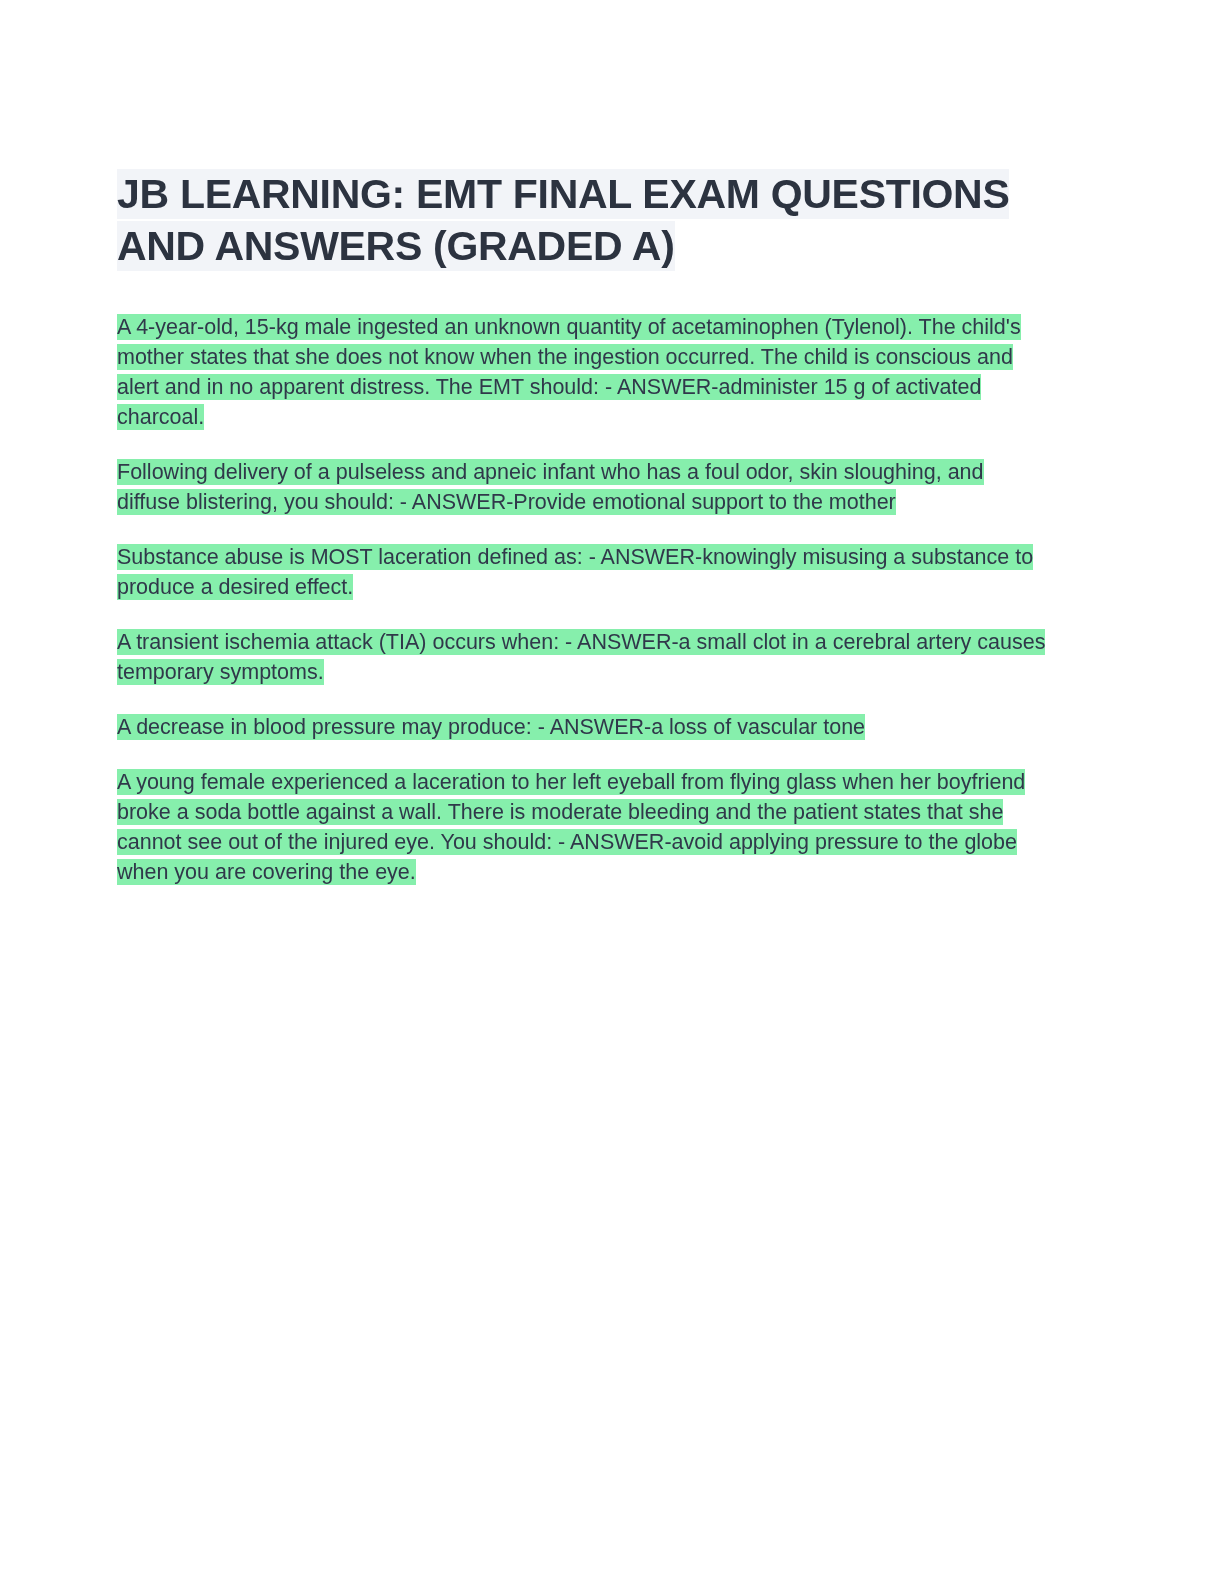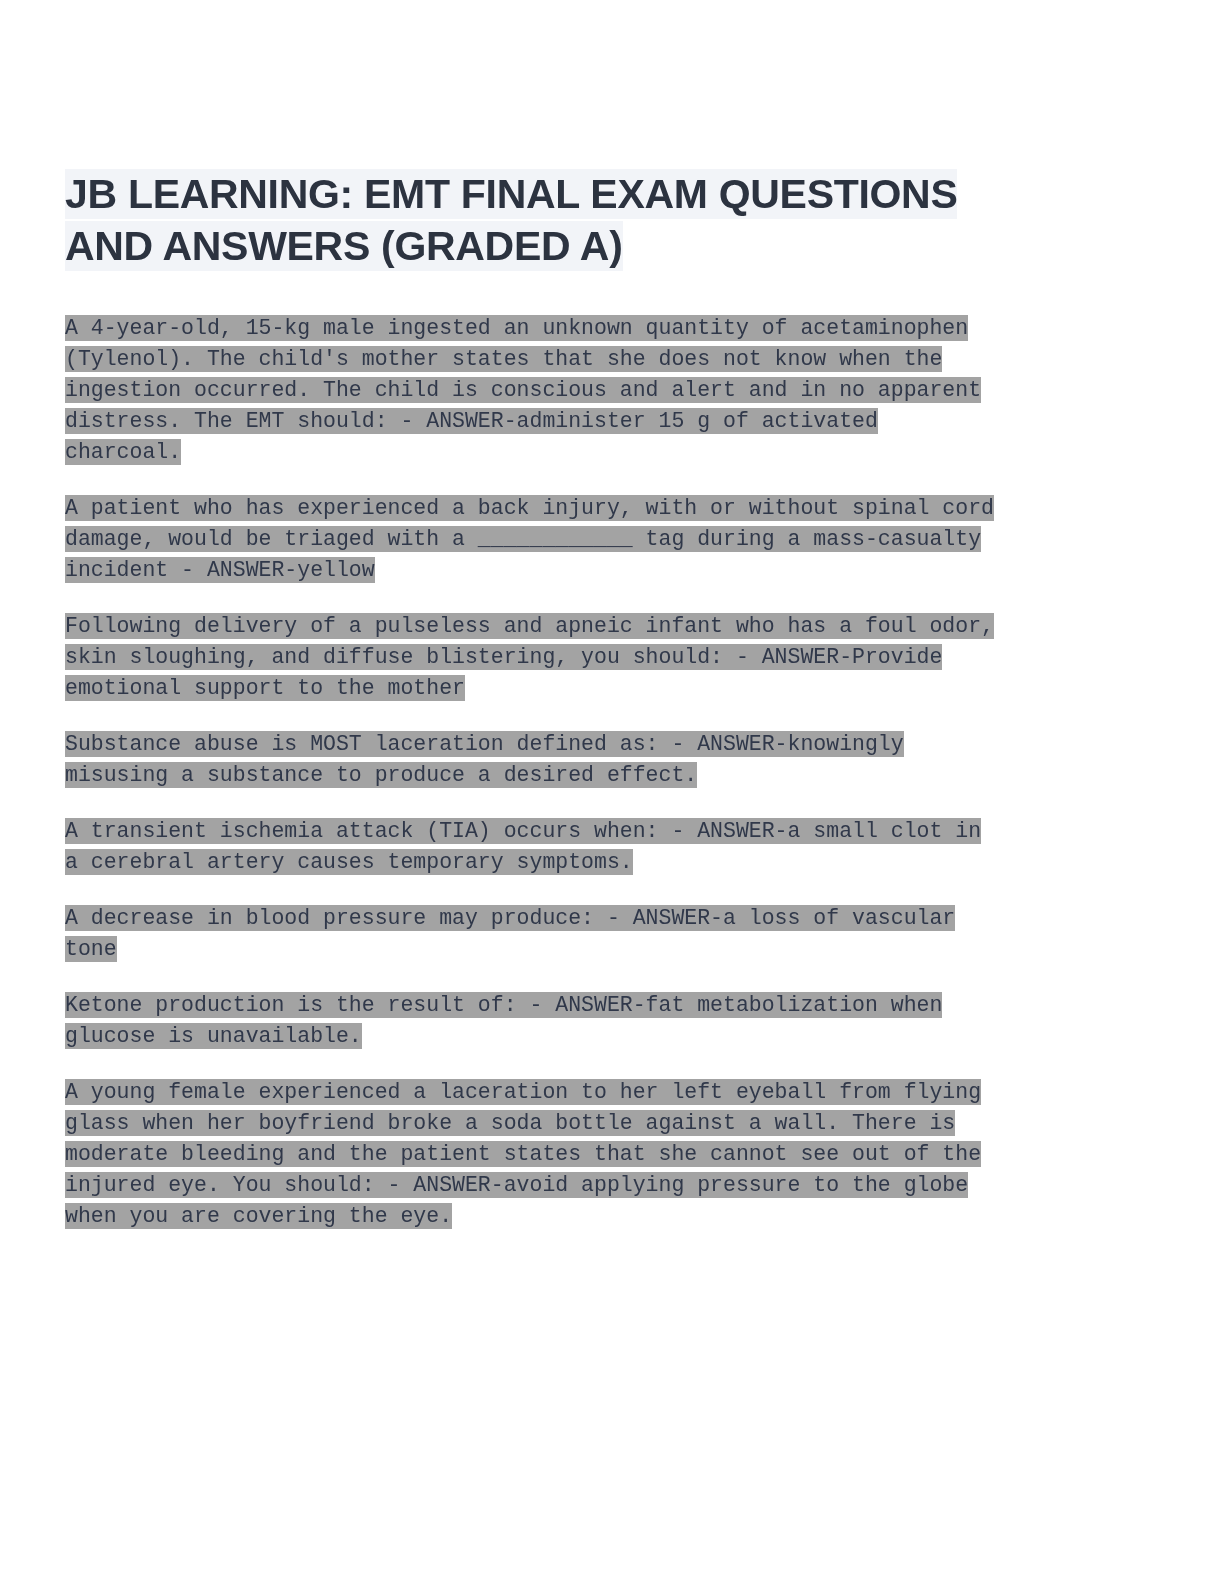--- a/index.html
+++ b/index.html
@@ -11,21 +11,21 @@
     width: 1224px;
     height: 1584px;
     font-family: "Liberation Sans", sans-serif;
     color: #2c3340;
     -webkit-font-smoothing: antialiased;
   }
   .page {
     box-sizing: border-box;
     width: 1224px;
     height: 1584px;
-    padding: 168px 150px 0 65px;
+    padding: 168px 150px 0 117px;
     position: relative;
     border-radius: 27px;
   }
   .doc-title {
     font-size: 41px;
     line-height: 52px;
     font-weight: bold;
     color: #2c3340;
     letter-spacing: -0.3px;
     margin: 0 0 42px 0;
@@ -45,40 +45,37 @@
     list-style: none;
   }
   .qa-item {
     font-size: 21.5px;
     line-height: 30px;
     color: #30384a;
     margin-bottom: 25px;
     max-width: 930px;
   }
   .qa-item .hl {
-    background: #a3a3a3;
+    background: #86efac;
     box-decoration-break: clone;
     -webkit-box-decoration-break: clone;
     padding: 1px 0;
-    font-family: Liberation Mono, monospace;
   }
 </style>
 </head>
 <body>
 
 <div class="page">
 
   <div class="title-wrap">
     <h1 class="doc-title">JB LEARNING: EMT FINAL EXAM QUESTIONS AND ANSWERS (GRADED A)</h1>
   </div>
 
   <div class="qa-list">
     <p class="qa-item"><span class="hl">A 4-year-old, 15-kg male ingested an unknown quantity of acetaminophen (Tylenol). The child's mother states that she does not know when the ingestion occurred. The child is conscious and alert and in no apparent distress. The EMT should: - ANSWER-administer 15 g of activated charcoal.</span></p>
-    <p class="qa-item"><span class="hl">A patient who has experienced a back injury, with or without spinal cord damage, would be triaged with a ____________ tag during a mass-casualty incident - ANSWER-yellow</span></p>
     <p class="qa-item"><span class="hl">Following delivery of a pulseless and apneic infant who has a foul odor, skin sloughing, and diffuse blistering, you should: - ANSWER-Provide emotional support to the mother</span></p>
     <p class="qa-item"><span class="hl">Substance abuse is MOST laceration defined as: - ANSWER-knowingly misusing a substance to produce a desired effect.</span></p>
     <p class="qa-item"><span class="hl">A transient ischemia attack (TIA) occurs when: - ANSWER-a small clot in a cerebral artery causes temporary symptoms.</span></p>
     <p class="qa-item"><span class="hl">A decrease in blood pressure may produce: - ANSWER-a loss of vascular tone</span></p>
-    <p class="qa-item"><span class="hl">Ketone production is the result of: - ANSWER-fat metabolization when glucose is unavailable.</span></p>
     <p class="qa-item"><span class="hl">A young female experienced a laceration to her left eyeball from flying glass when her boyfriend broke a soda bottle against a wall. There is moderate bleeding and the patient states that she cannot see out of the injured eye. You should: - ANSWER-avoid applying pressure to the globe when you are covering the eye.</span></p>
   </div>
 
 </div>
 
 </body></html>

